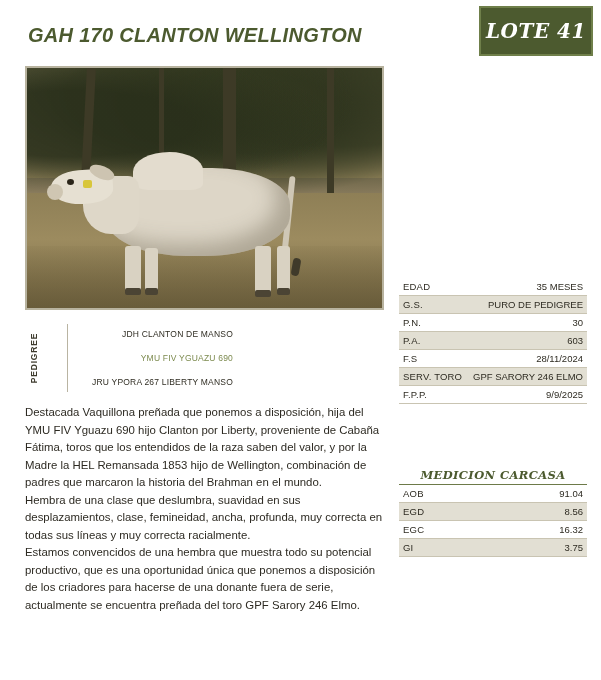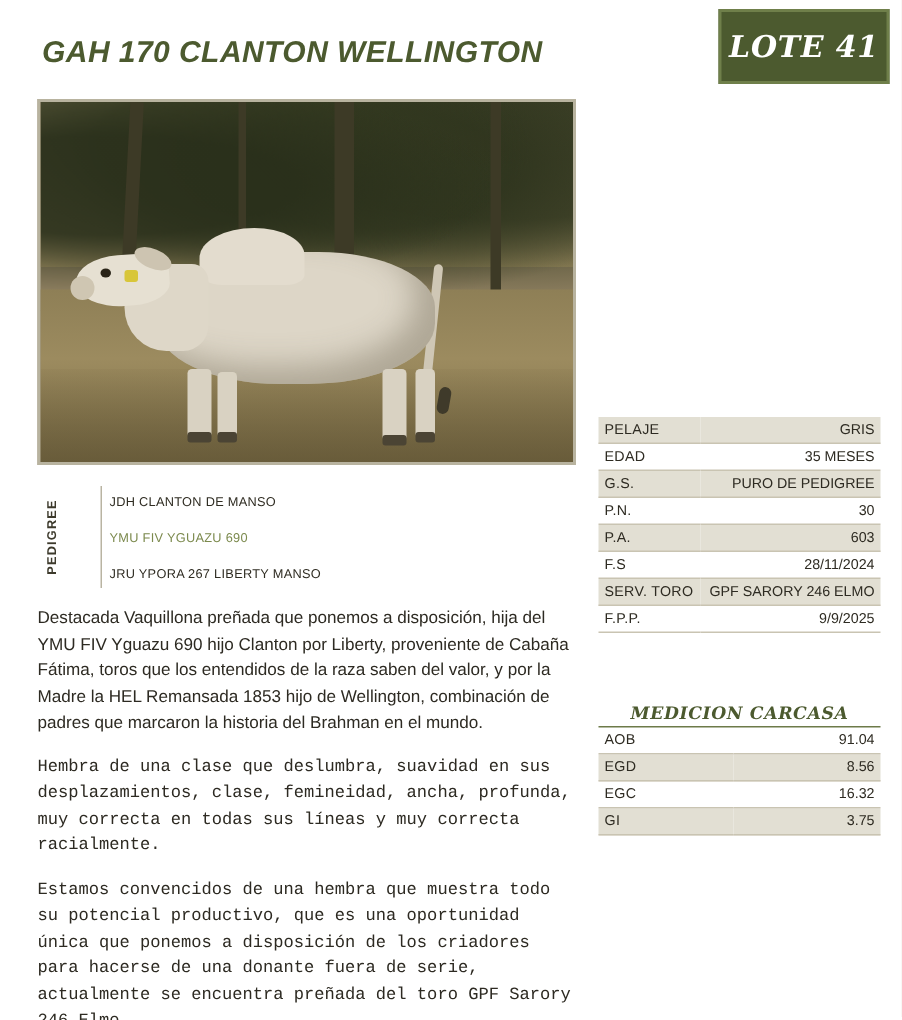--- a/index.html
+++ b/index.html
@@ -146,37 +146,37 @@
     letter-spacing:.8px;
     color:#3d3a2c;
   }
   .ped-cols{position:absolute;left:24px;top:0;right:0;bottom:0;}
   .ped-col{position:absolute;top:0;width:160px;}
   .ped-col.c1{left:24px;}
   .ped-col.c2{left:182px;}
   .ped-row{
     height:24px;line-height:24px;
     font-size:8.5px;letter-spacing:.2px;
-    color:#2f2c22;white-space:nowrap;
+    color:#2f2c22;white-space:nowrap;text-align:right;
   }
   .ped-row.alt{color:#7c8a4e;}
   .ped-sep{
     position:absolute;left:18px;top:2px;width:1px;height:68px;
     background:#b9b4a2;
   }
   
   .desc{
     position:absolute;
     left:25px;top:404px;width:360px;
     font-size:11.4px;line-height:17.5px;
     color:#2d2a22;
     text-align:left;
   }
   .desc p{margin:0 0 0 0;}
-  .desc p + p{margin-top:12px;font-family:Liberation Mono, monospace;}
+  .desc p + p{margin-top:0px;}
   
   .panel{position:absolute;right:14px;width:188px;}
   .panel-title{
     text-align:center;
     color:#4c5a2f;
     font-family:"DejaVu Serif", serif;
     font-weight:bold;
     font-style:italic;
     font-size:11.5px;
     letter-spacing:.4px;
@@ -258,24 +258,20 @@
 
   <div class="desc">
     <p>Destacada Vaquillona preñada que ponemos a disposición, hija del YMU FIV Yguazu 690 hijo Clanton por Liberty, proveniente de Cabaña Fátima, toros que los entendidos de la raza saben del valor, y por la Madre la HEL Remansada 1853 hijo de Wellington, combinación de padres que marcaron la historia del Brahman en el mundo.</p>
     <p>Hembra de una clase que deslumbra, suavidad en sus desplazamientos, clase, femineidad, ancha, profunda, muy correcta en todas sus líneas y muy correcta racialmente.</p>
     <p>Estamos convencidos de una hembra que muestra todo su potencial productivo, que es una oportunidad única que ponemos a disposición de los criadores para hacerse de una donante fuera de serie, actualmente se encuentra preñada del toro GPF Sarory 246 Elmo.</p>
   </div>
 
   <div class="panel ficha">
     <table class="data">
       <tbody>
-        <tr class="shade">
-          <td class="k">PELAJE</td>
-          <td class="v">GRIS</td>
-        </tr>
         <tr>
           <td class="k">EDAD</td>
           <td class="v">35 MESES</td>
         </tr>
         <tr class="shade">
           <td class="k">G.S.</td>
           <td class="v">PURO DE PEDIGREE</td>
         </tr>
         <tr>
           <td class="k">P.N.</td>

